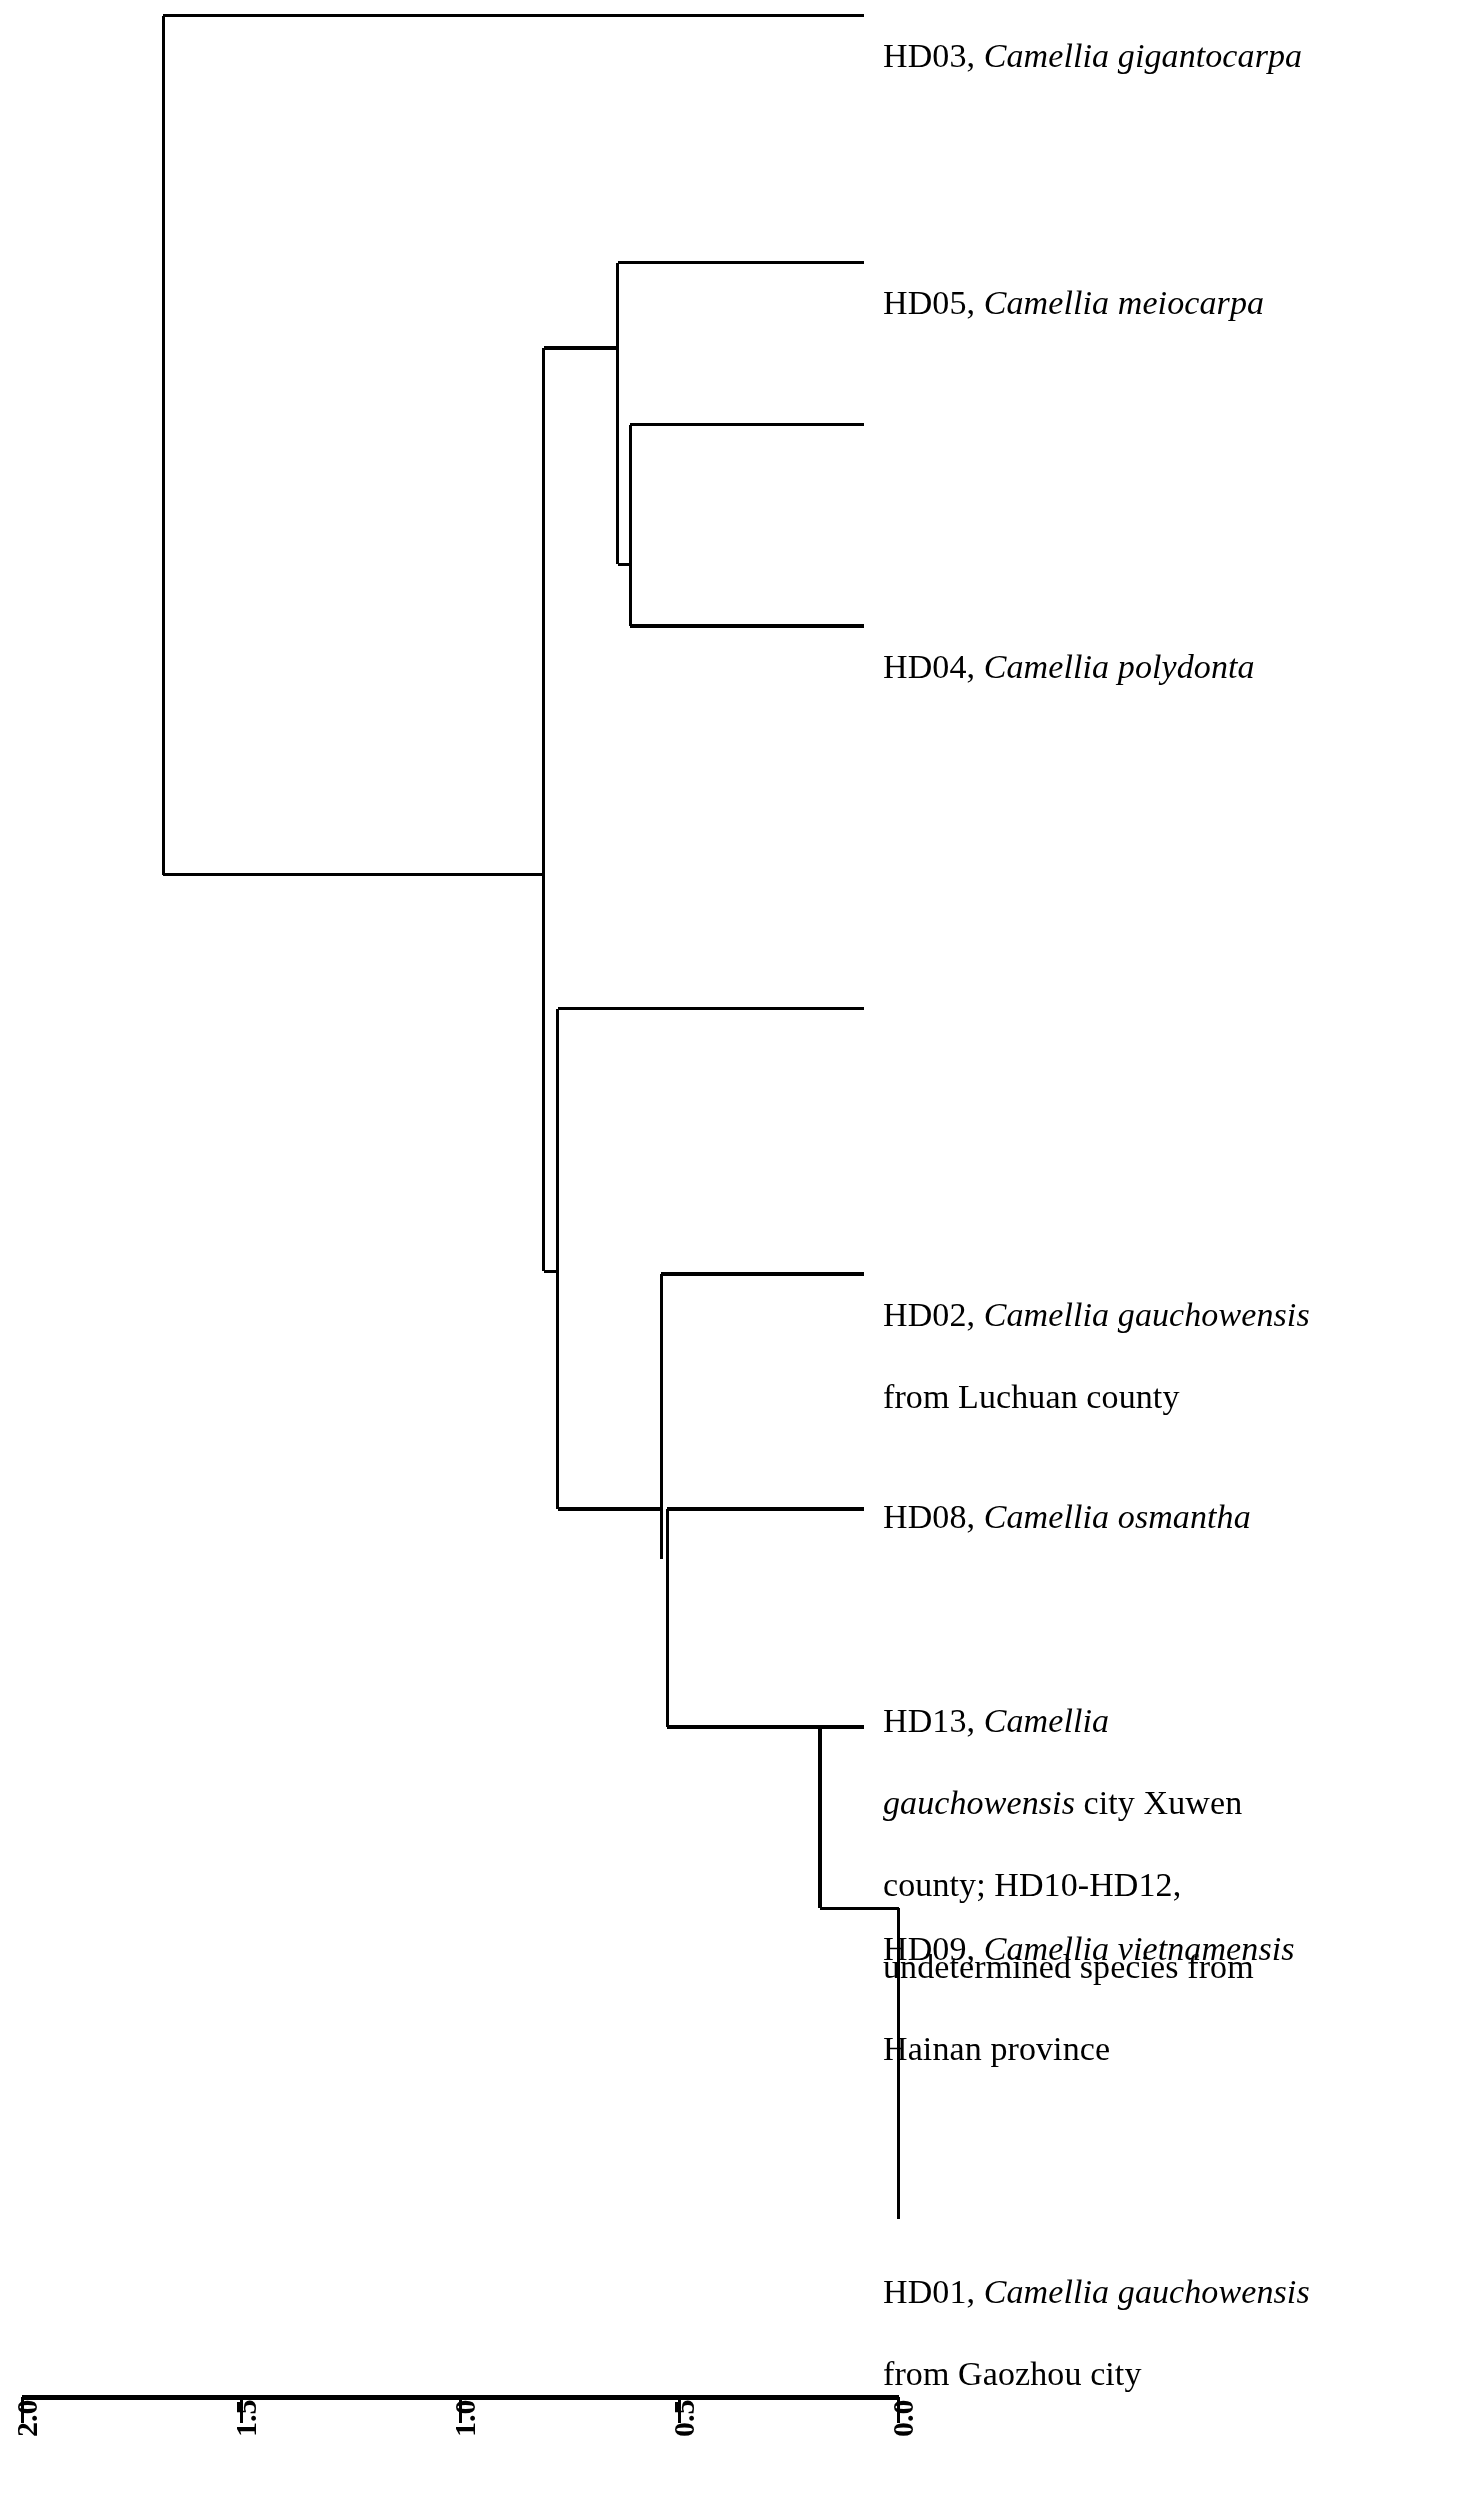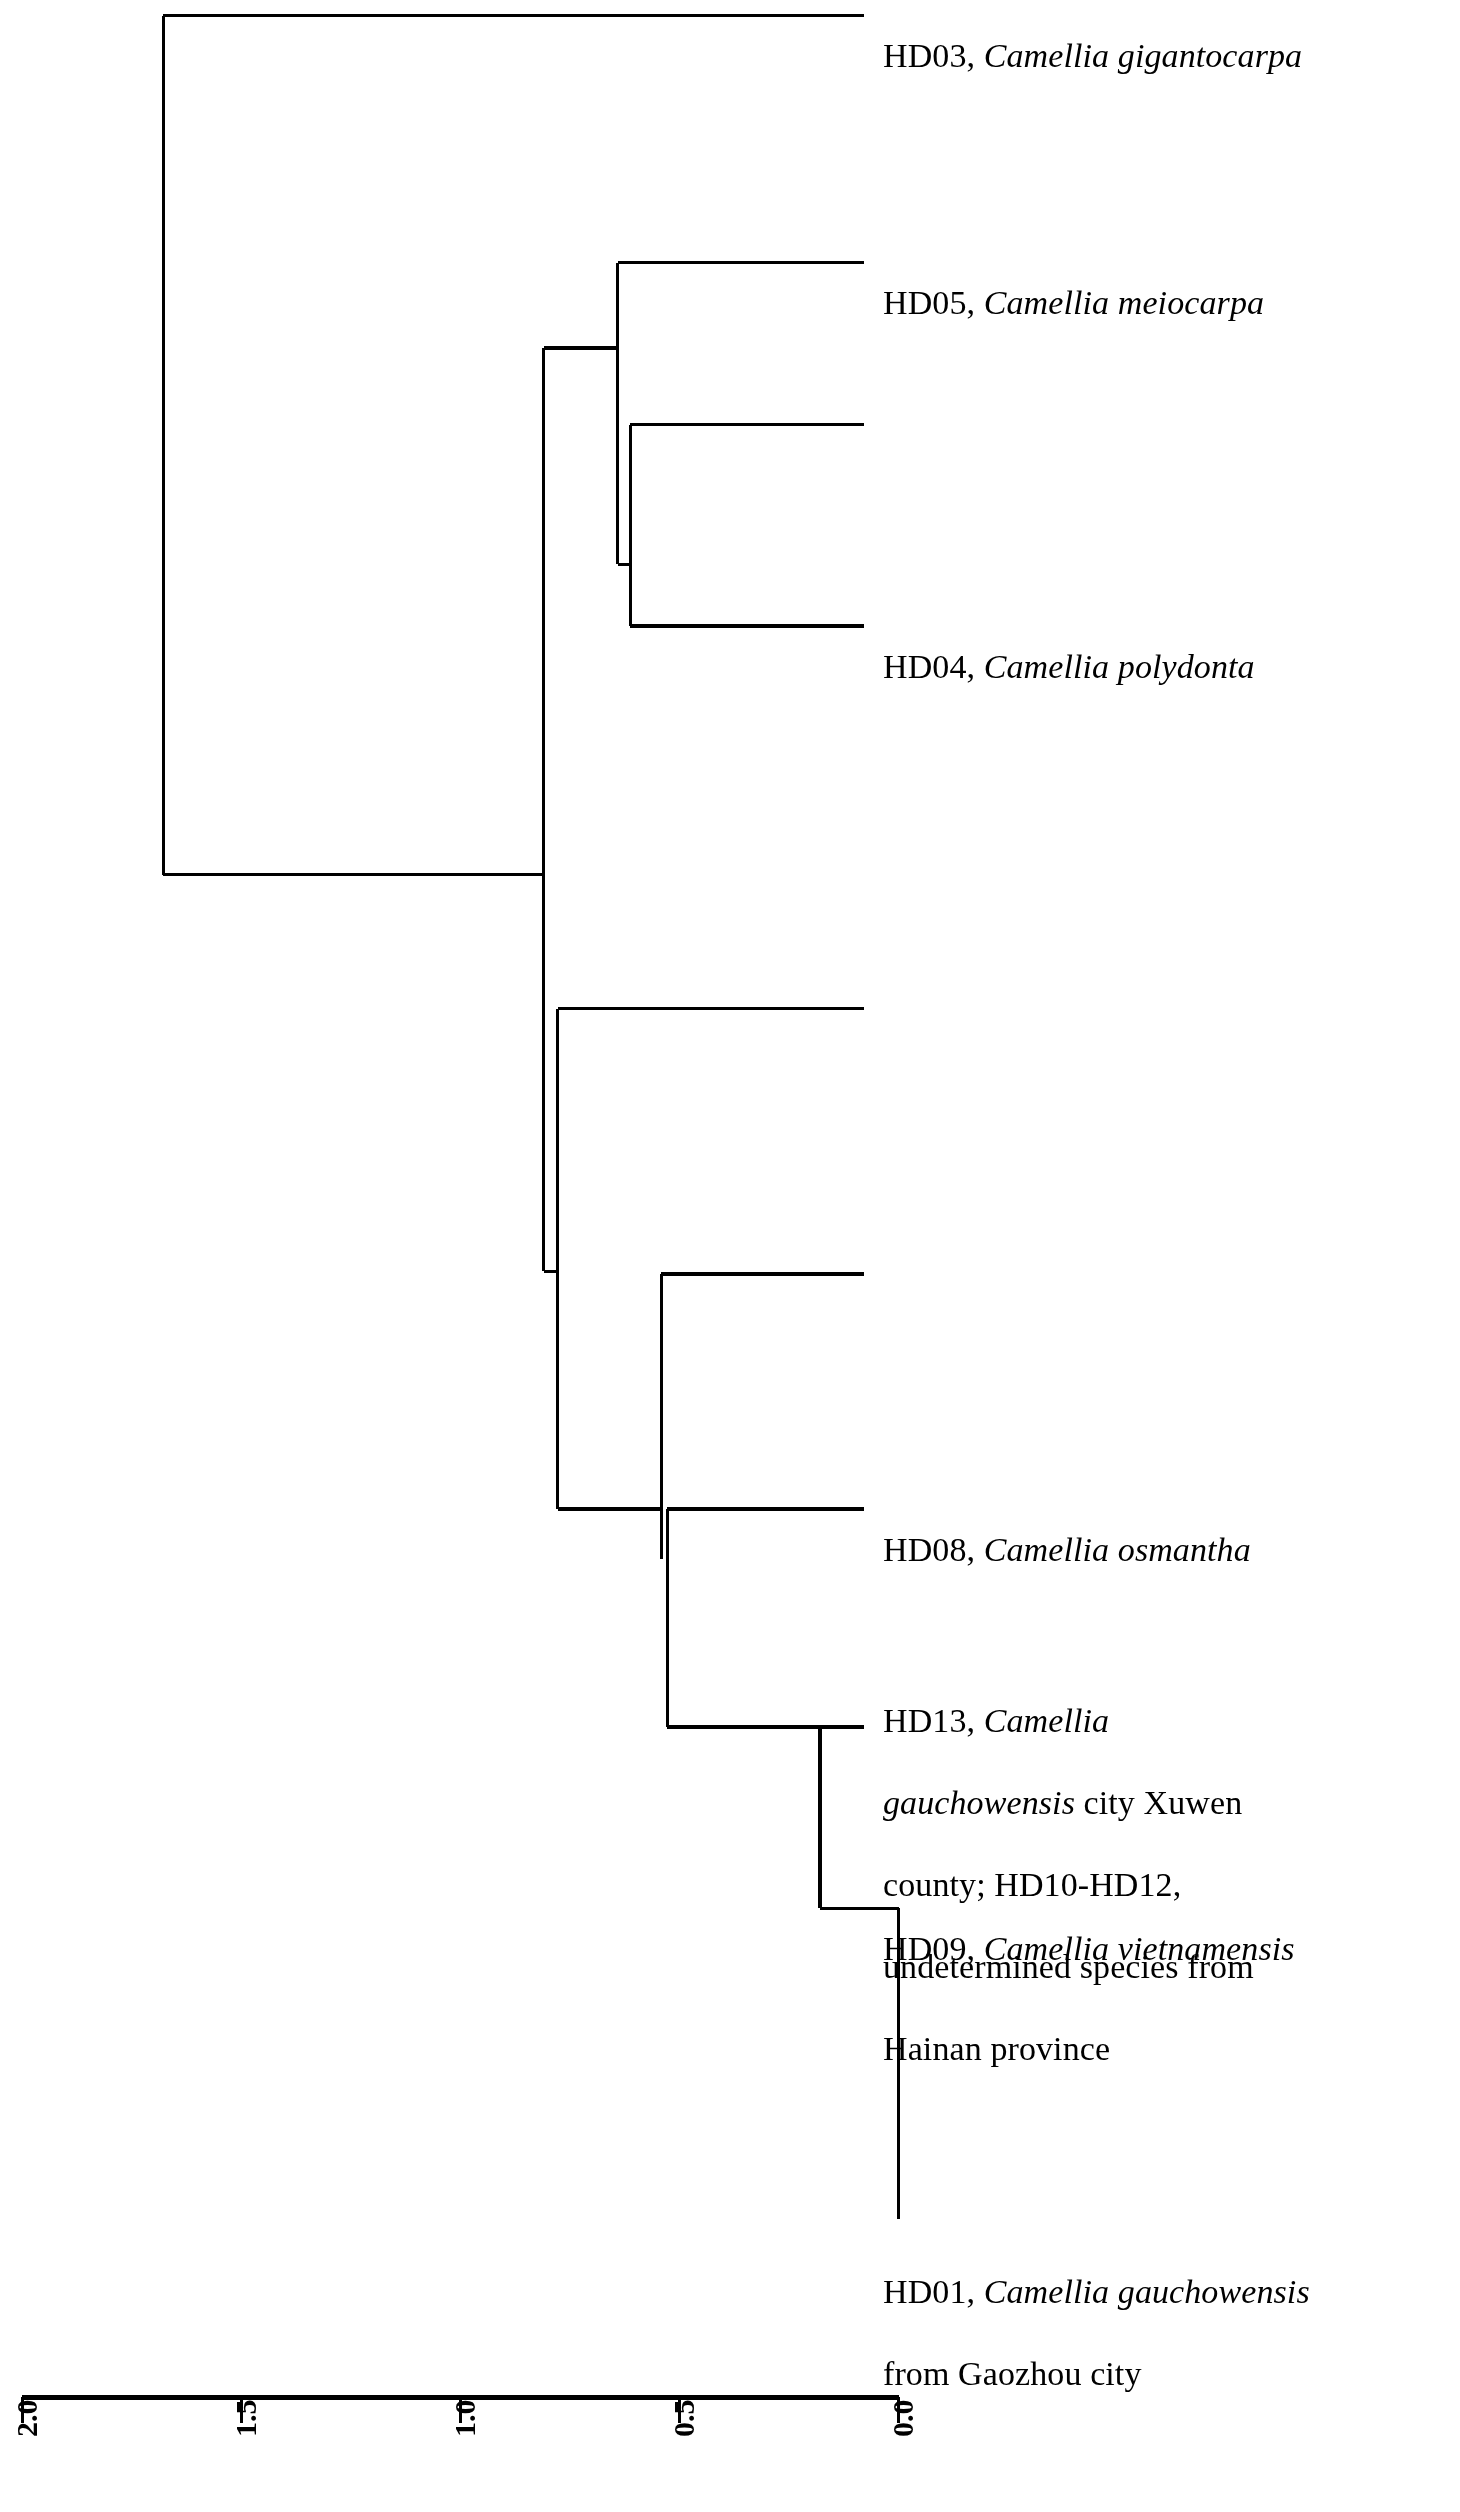--- a/index.html
+++ b/index.html
@@ -103,22 +103,26 @@
   <div class="tip-label" style="left:883px; top:241px;">
     <span>HD05, </span><span class="sp">Camellia meiocarpa</span>
   </div>
 
 
   <div class="tip-label" style="left:883px; top:605px;">
     <span>HD04, </span><span class="sp">Camellia polydonta</span>
   </div>
 
 
+  <div class="tip-label" style="left:883px; top:1253px;">
+    <span>HD02, </span><span class="sp">Camellia gauchowensis</span><br>
+    <span>from Luchuan county</span>
+  </div>
 
-  <div class="tip-label" style="left:883px; top:1488px;">
+  <div class="tip-label" style="left:883px; top:1455px;">
     <span>HD08, </span><span class="sp">Camellia osmantha</span>
   </div>
 
   <div class="tip-label" style="left:883px; top:1659px;">
     <span>HD13, </span><span class="sp">Camellia</span><br>
     <span class="sp">gauchowensis</span><span> city Xuwen</span><br>
     <span>county; HD10-HD12,</span><br>
     <span>undetermined species from</span><br>
     <span>Hainan province</span>
   </div>

